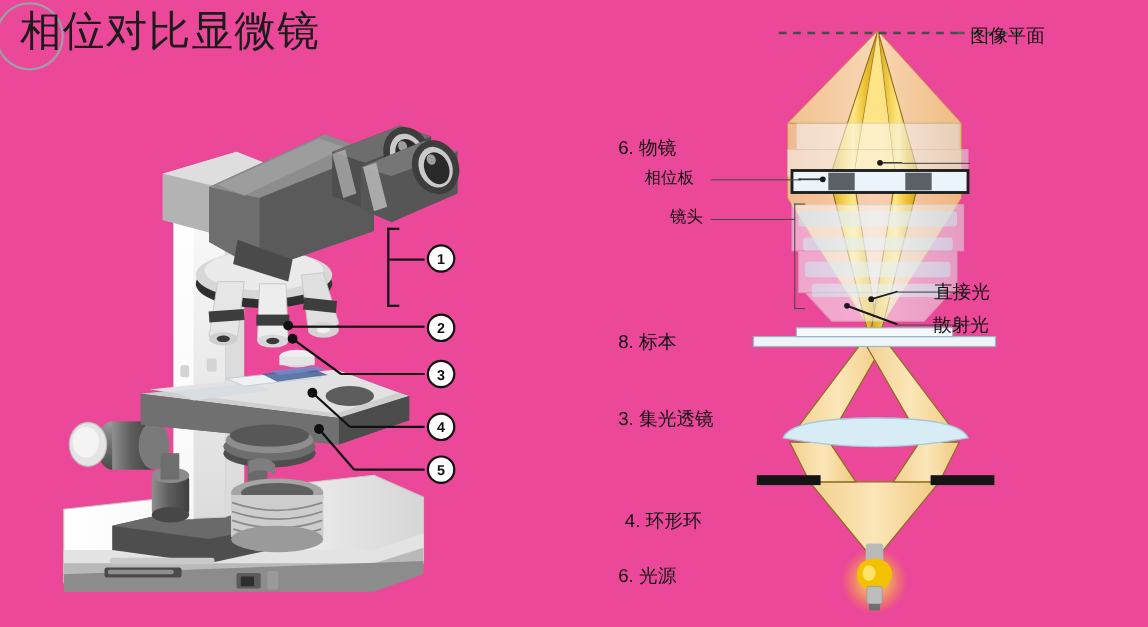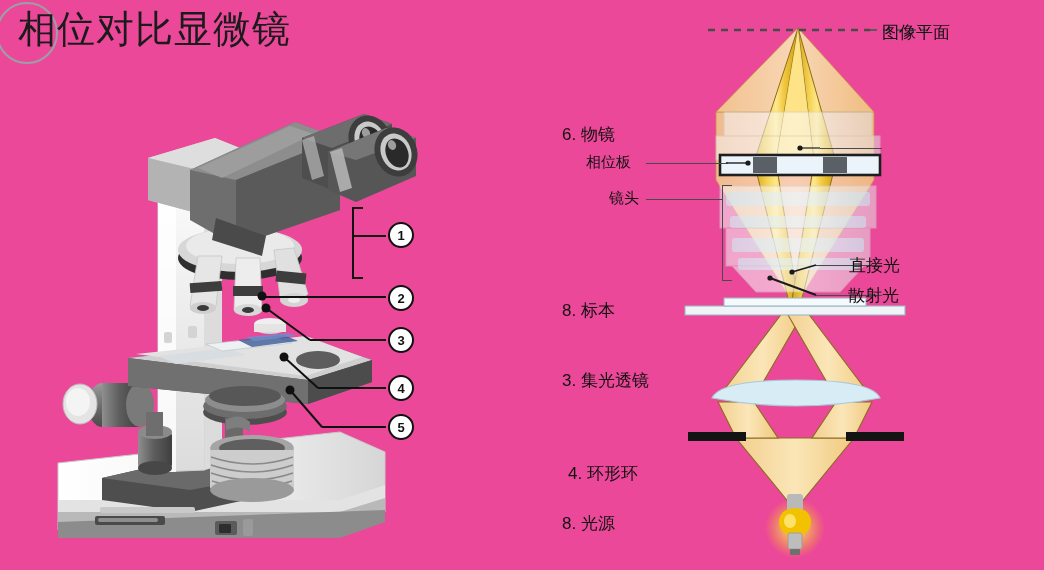--- a/index.html
+++ b/index.html
@@ -323,21 +323,21 @@
       <line x1="330" y1="30" x2="388" y2="30" stroke="#5a5a5a" stroke-width="2.2" stroke-dasharray="7 6"></line>
     </svg>
   </div>
 
   <div class="d-lbl" style="left:562px; top:124px;">6. 物镜</div>
   <div class="d-lbl small" style="left:586px; top:152px;">相位板</div>
   <div class="d-lbl small" style="left:609px; top:188px;">镜头</div>
   <div class="d-lbl" style="left:562px; top:300px;">8. 标本</div>
   <div class="d-lbl" style="left:562px; top:370px;">3. 集光透镜</div>
   <div class="d-lbl" style="left:568px; top:423px;margin-top:40px;">4. 环形环</div>
-  <div class="d-lbl" style="left:562px; top:513px;">8. 光源</div>
+  <div class="d-lbl" style="left:562px; top:513px;">6. 光源</div>
 
   <div class="ln ln-h" style="left:646px; top:163px; width:82px;"></div>
   <div class="ln ln-h" style="left:646px; top:199px; width:77px;"></div>
   <div class="ln ln-v" style="left:722px; top:185px; height:96px;"></div>
   <div class="ln ln-h" style="left:722px; top:185px; width:10px;"></div>
   <div class="ln ln-h" style="left:722px; top:280px; width:10px;"></div>
 
   <div class="d-lbl" style="left:882px; top:22px;">图像平面</div>
 
   <div class="ln ln-h" style="left:820px; top:148px; width:62px;"></div>

